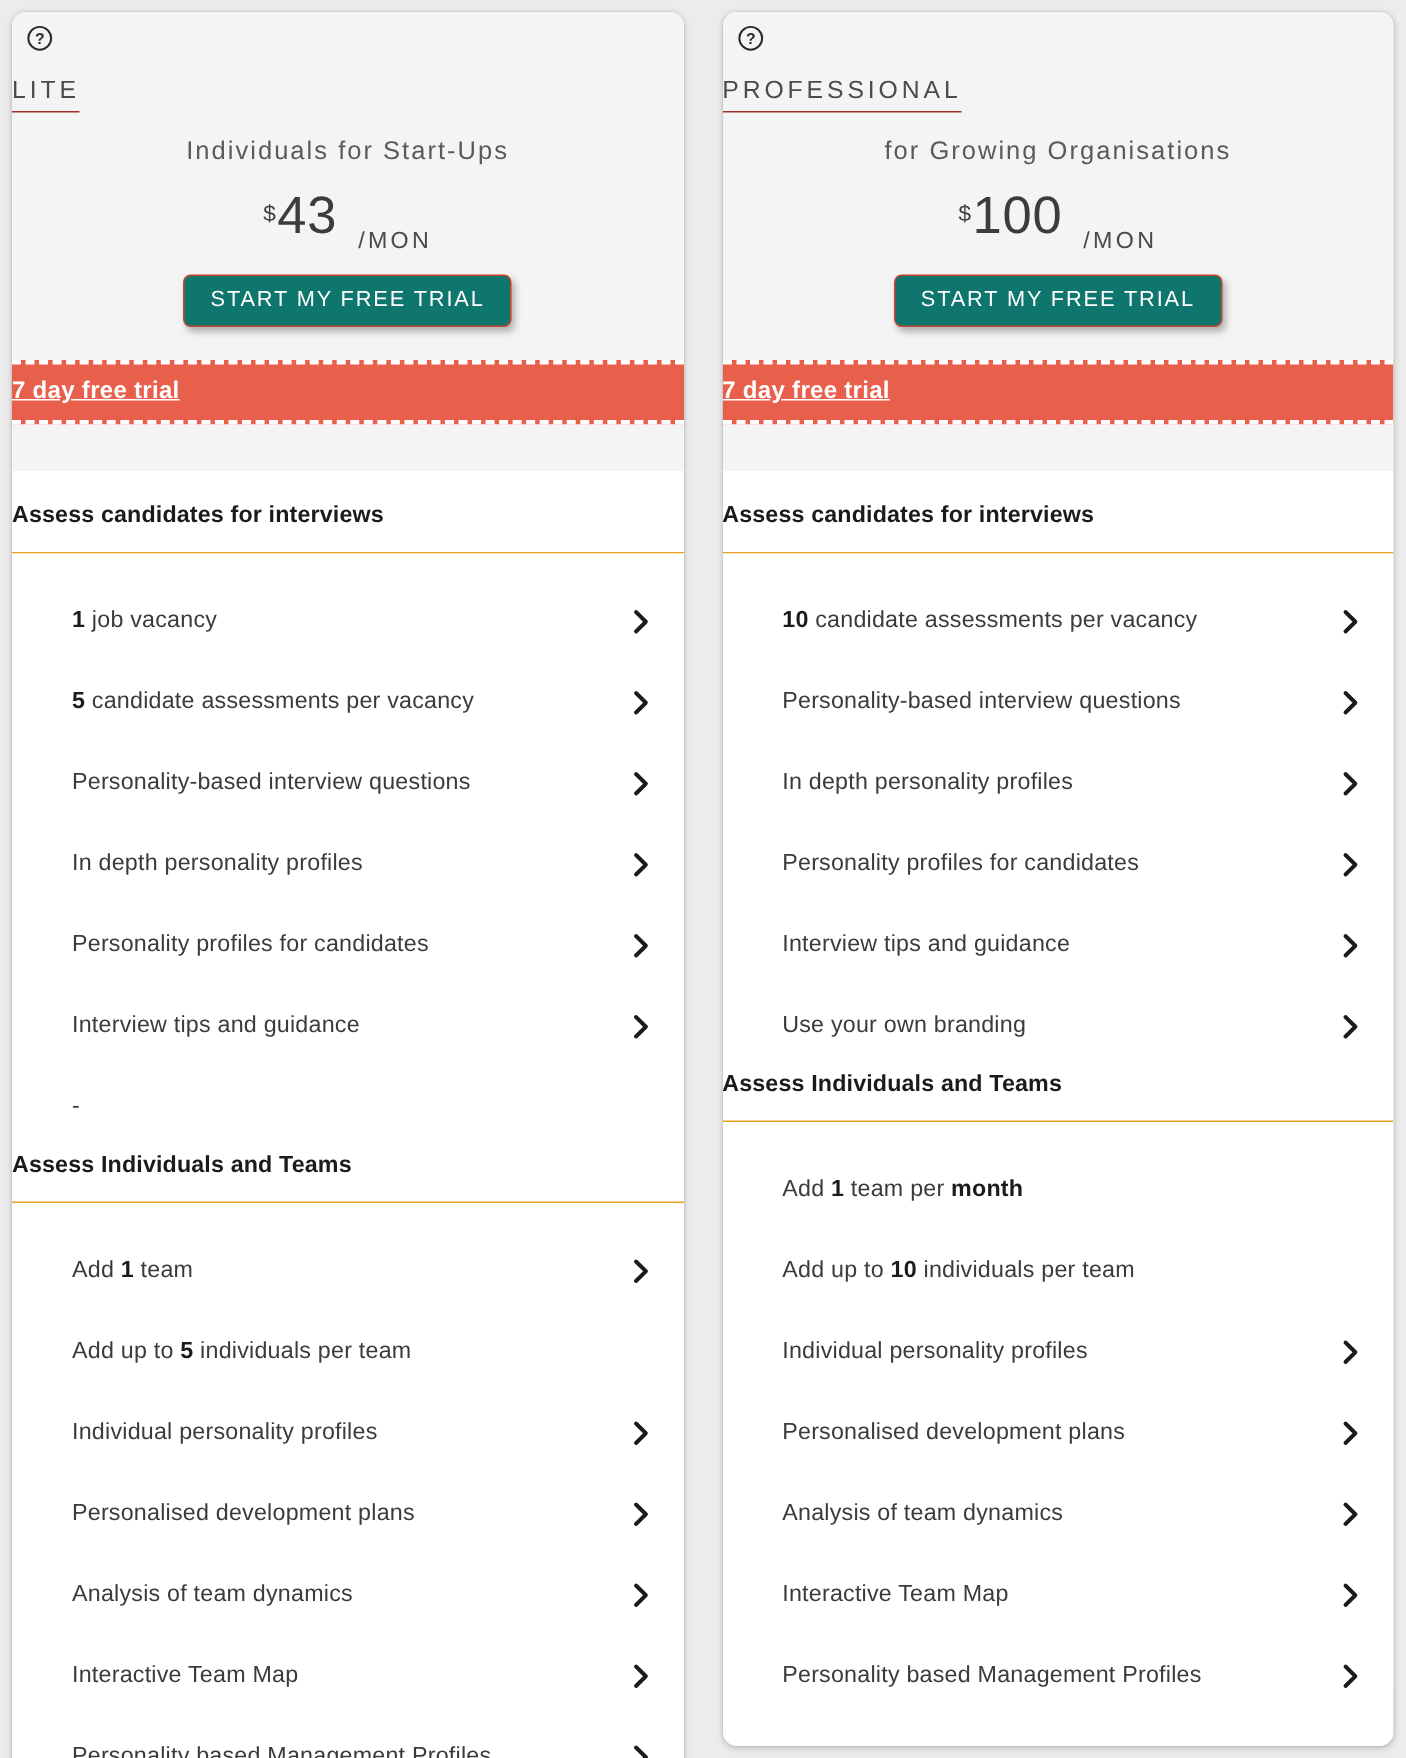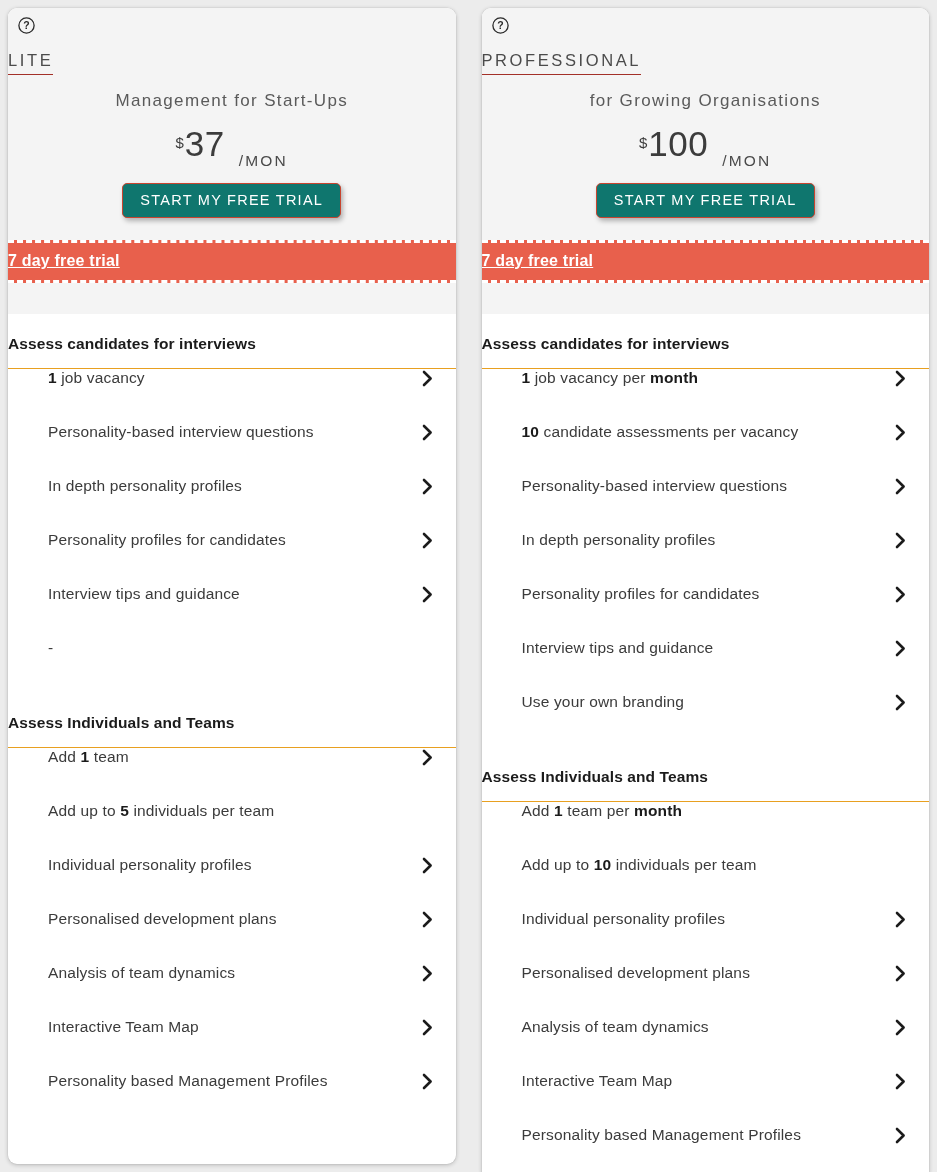--- a/index.html
+++ b/index.html
@@ -153,21 +153,21 @@
     padding: 21px 0 15px 0;
     border-bottom: 1.6px solid #e8a020;
     background: #ffffff;
     letter-spacing: 0.1px;
   }
 
   .rows { background: #ffffff; }
 
   .frow {
     display: flex;
-    align-items: flex-start;
+    align-items: flex-end;
     justify-content: space-between;
     padding: 0 22px 0 40px;
     height: 54px;
     cursor: pointer;
   }
   .frow.noclick { cursor: default; }
 
   .flabel {
     font-size: 15.5px;
     color: #3b3b3b;
@@ -196,34 +196,42 @@
 <div class="board" id="board">
     <div class="card">
       <div class="card-head">
         <div class="help-icon">
           <svg width="19" height="19" viewBox="0 0 19 19">
             <circle cx="9.5" cy="9.5" r="7.6" fill="none" stroke="#2a2a2a" stroke-width="1.3"></circle>
             <text x="9.5" y="13.4" text-anchor="middle" font-family="Liberation Sans, sans-serif" font-size="10.5" font-weight="700" fill="#2a2a2a">?</text>
           </svg>
         </div>
         <div class="plan-name"><span class="u">LITE</span></div>
-        <div class="plan-tag">Management for Start-Ups</div>
+        <div class="plan-tag">Individuals for Start-Ups</div>
         <div class="price-row">
           <span class="cur">$</span>
-          <span class="amt">37</span>
+          <span class="amt">43</span>
           <span class="per">/MON</span>
         </div>
         <button class="trial-btn">START MY FREE TRIAL</button>
         <div class="ribbon">7 day free trial</div>
         <div class="head-foot"></div>
       </div>
       <div class="sec-title">Assess candidates for interviews</div>
       <div class="rows">
         <div class="frow">
           <div class="flabel"><b>1</b> job vacancy</div>
+          <div class="chev">
+            <svg width="11" height="17" viewBox="0 0 11 17">
+              <path d="M2 2 L8.6 8.5 L2 15" fill="none" stroke="#1b1b1b" stroke-width="2.6" stroke-linecap="round" stroke-linejoin="round"></path>
+            </svg>
+          </div>
+        </div>
+        <div class="frow">
+          <div class="flabel"><b>5</b> candidate assessments per vacancy</div>
           <div class="chev">
             <svg width="11" height="17" viewBox="0 0 11 17">
               <path d="M2 2 L8.6 8.5 L2 15" fill="none" stroke="#1b1b1b" stroke-width="2.6" stroke-linecap="round" stroke-linejoin="round"></path>
             </svg>
           </div>
         </div>
         <div class="frow">
           <div class="flabel">Personality-based interview questions</div>
           <div class="chev">
             <svg width="11" height="17" viewBox="0 0 11 17">
@@ -340,28 +348,20 @@
           <span class="amt">100</span>
           <span class="per">/MON</span>
         </div>
         <button class="trial-btn">START MY FREE TRIAL</button>
         <div class="ribbon">7 day free trial</div>
         <div class="head-foot"></div>
       </div>
       <div class="sec-title">Assess candidates for interviews</div>
       <div class="rows">
         <div class="frow">
-          <div class="flabel"><b>1</b> job vacancy per <b>month</b></div>
-          <div class="chev">
-            <svg width="11" height="17" viewBox="0 0 11 17">
-              <path d="M2 2 L8.6 8.5 L2 15" fill="none" stroke="#1b1b1b" stroke-width="2.6" stroke-linecap="round" stroke-linejoin="round"></path>
-            </svg>
-          </div>
-        </div>
-        <div class="frow">
           <div class="flabel"><b>10</b> candidate assessments per vacancy</div>
           <div class="chev">
             <svg width="11" height="17" viewBox="0 0 11 17">
               <path d="M2 2 L8.6 8.5 L2 15" fill="none" stroke="#1b1b1b" stroke-width="2.6" stroke-linecap="round" stroke-linejoin="round"></path>
             </svg>
           </div>
         </div>
         <div class="frow">
           <div class="flabel">Personality-based interview questions</div>
           <div class="chev">

